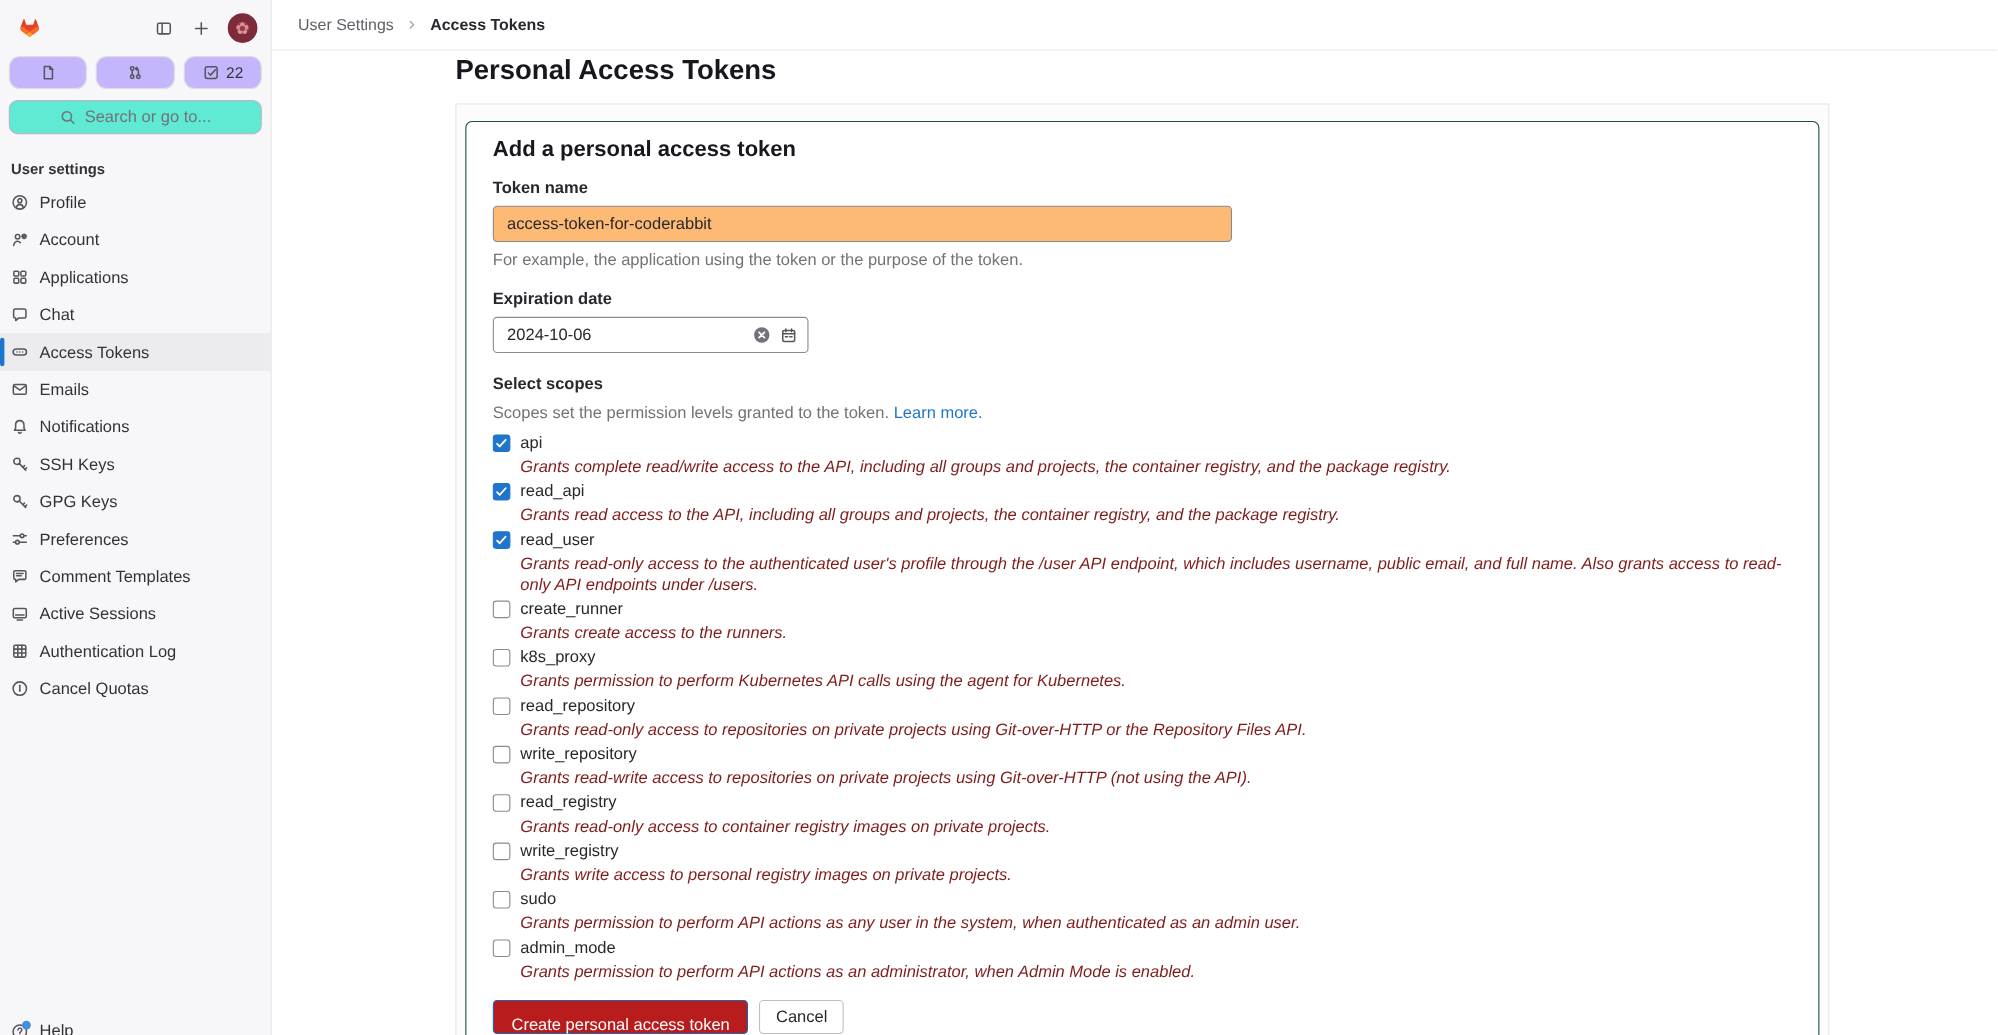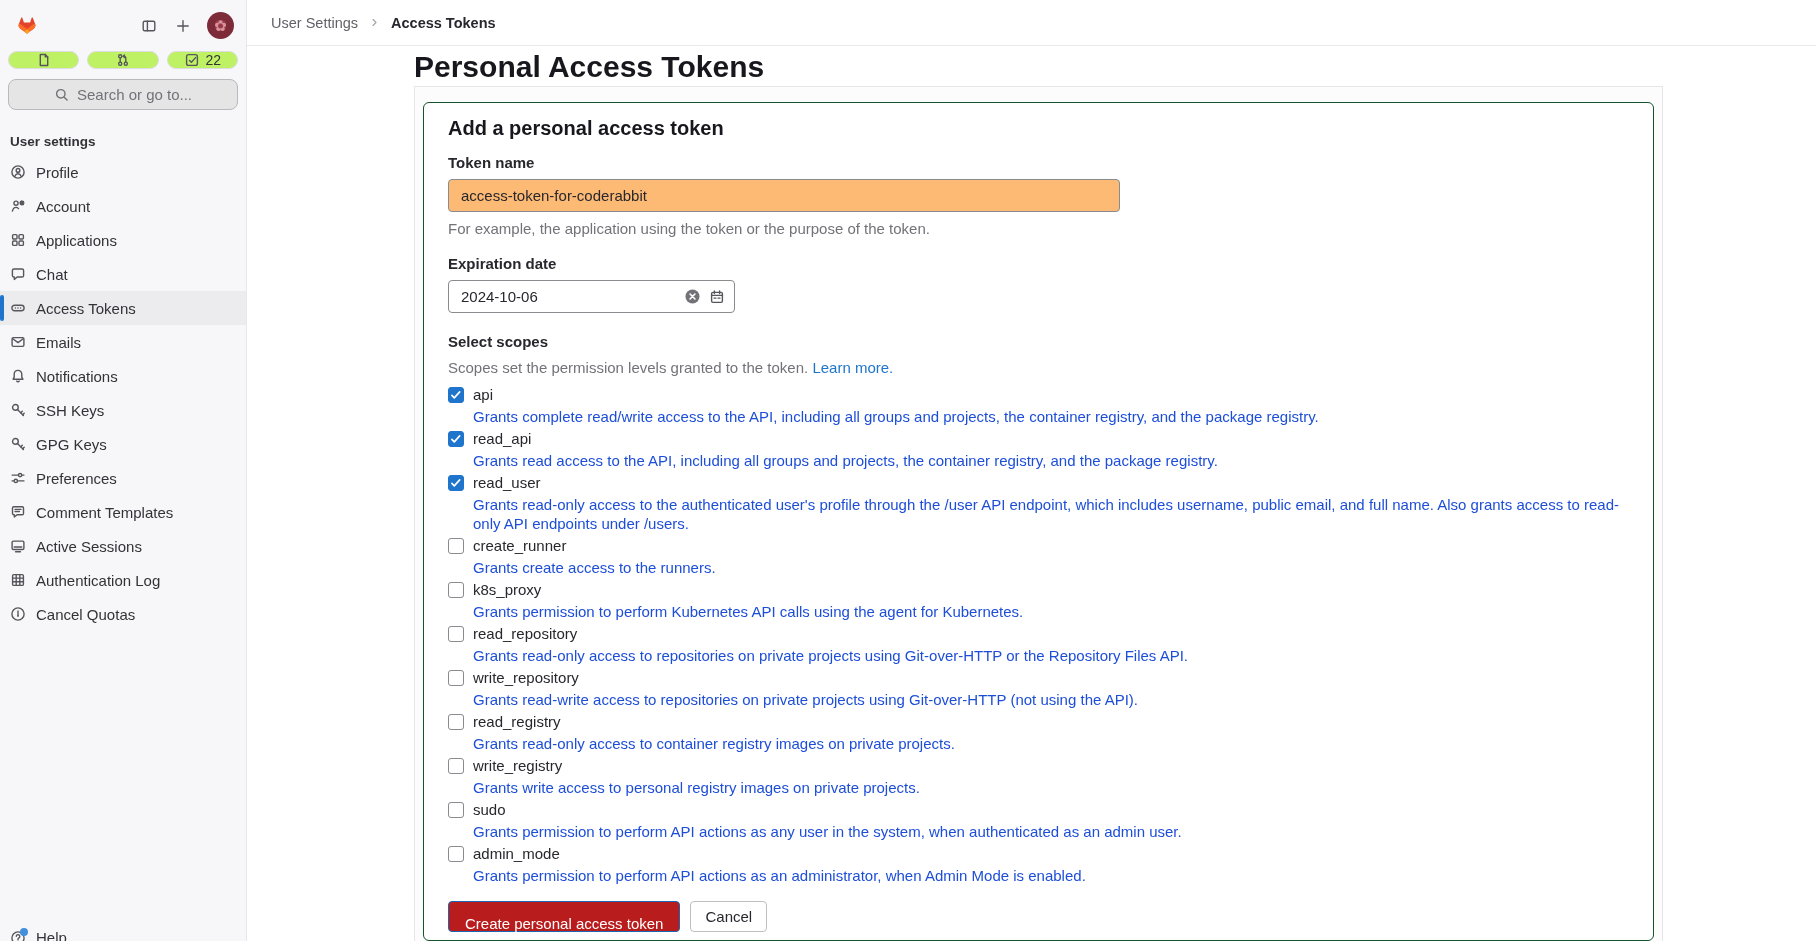--- a/index.html
+++ b/index.html
@@ -19,27 +19,27 @@
   .sidebar-top .spacer { flex:1; }
   .topbar-btn { color:#57565d; background:none; border:none; cursor:pointer; margin-left:18px; display:inline-flex; }
   .avatar {
     width:27px; height:27px; border-radius:50%; margin-left:16px;
     background:radial-gradient(circle at 50% 50%, #9a3a49 0 30%, #7d2b39 31% 100%);
     color:#d9909b; display:flex; align-items:center; justify-content:center;
     font-size:15px; cursor:pointer;
   }
   .shortcuts { display:flex; gap:8px; margin:7px 8px 0; }
   .shortcut-btn {
-    flex:1; height:18px; background:#bef264; border:1px solid #dcdcde; border-radius:10px;
+    flex:1; height:30px; background:#c4b5fd; border:1px solid #dcdcde; border-radius:10px;
     display:flex; align-items:center; justify-content:center; gap:6px;
     color:#57565d; cursor:pointer; font-size:14px;
   }
   .shortcut-btn .count { color:#333238; }
   .searchbox {
-    margin:10px 8px 0; height:31px; background:#e5e5e5; border:1px solid #b9b8bd; border-radius:8px;
+    margin:10px 8px 0; height:31px; background:#5eead4; border:1px solid #b9b8bd; border-radius:8px;
     display:flex; align-items:center; justify-content:center; gap:7px;
     color:#737278; cursor:text;
   }
   .section-label { margin:24px 0 6px; padding:0 10px; font-size:13.5px; font-weight:700; color:#333238; }
   .nav-item {
     position:relative; height:34px; display:flex; align-items:center; gap:10px;
     padding:0 8px 0 10px; color:#333238; cursor:pointer;
   }
   .nav-item .icn { color:#57565d; width:16px; }
   .nav-item.active { background:#ececef; }
@@ -58,21 +58,21 @@
   .main-header {
     height:46px; display:flex; align-items:center; padding-left:24px;
     border-bottom:1px solid #eaeaec; background:#fff;
   }
   .breadcrumb { display:flex; align-items:center; gap:10px; font-size:14.5px; }
   .crumb-parent { color:#626168; cursor:pointer; }
   .crumb-sep { color:#a8a7ad; }
   .crumb-current { color:#28272d; font-weight:600; }
 
   .content { margin-left:167px; width:1249px; }
-  .page-title { font-size:30px; font-weight:700; color:#18171d; margin:4px 0 2px; }
+  .page-title { font-size:25px; font-weight:700; color:#18171d; margin:4px 0 15px; }
 
   .outer { border:1px solid #e6e5e9; background:#fcfcfd; padding:15px 8px 30px; }
   .card {
     background:#fff; border:1px solid #14532d; border-radius:6px;
     padding:12px 24px 8px;
   }
   .card h2 { font-size:20px; font-weight:700; color:#18171d; margin-bottom:12px; line-height:26px; }
   .field-label { font-weight:700; color:#28272d; margin-bottom:7px; line-height:19px; }
   .text-input {
     width:672px; height:33px; border:1px solid #8a8a8f; border-radius:4px;
@@ -90,21 +90,21 @@
   .link { color:#1f75cb; text-decoration:none; cursor:pointer; }
   .scopes-list { margin-top:8px; }
   .scope-row { margin-bottom:3px; }
   .scope-head { display:flex; align-items:center; gap:9px; line-height:19px; }
   .cb {
     width:16px; height:16px; border-radius:3px; border:1px solid #8a8a8f; background:#fff;
     display:inline-flex; align-items:center; justify-content:center; cursor:pointer; flex:0 0 16px;
   }
   .cb.checked { background:#1f75cb; border-color:#1f75cb; }
   .scope-name { color:#28272d; }
-  .scope-desc { margin:3px 0 0 25px; color:#1d4ed8; line-height:19px; max-width:1156px; }
+  .scope-desc { margin:3px 0 0 25px; color:#7f1d1d; line-height:19px; max-width:1156px;font-style:italic; }
   .actions { display:flex; gap:10px; margin-top:16px; }
   .btn { height:31px; border-radius:4px; font-size:15px; font-family:inherit; cursor:pointer; }
   .btn-primary { background:#b91c1c; border:1px solid #1a66b1; color:#fff; padding:13px 16px; }
   .btn-default { background:#fff; border:1px solid #bfbfc3; color:#28272d; padding:0 14px; }
 </style>
 </head>
 <body>
 
 <nav class="sidebar">
   <div class="sidebar-top">

